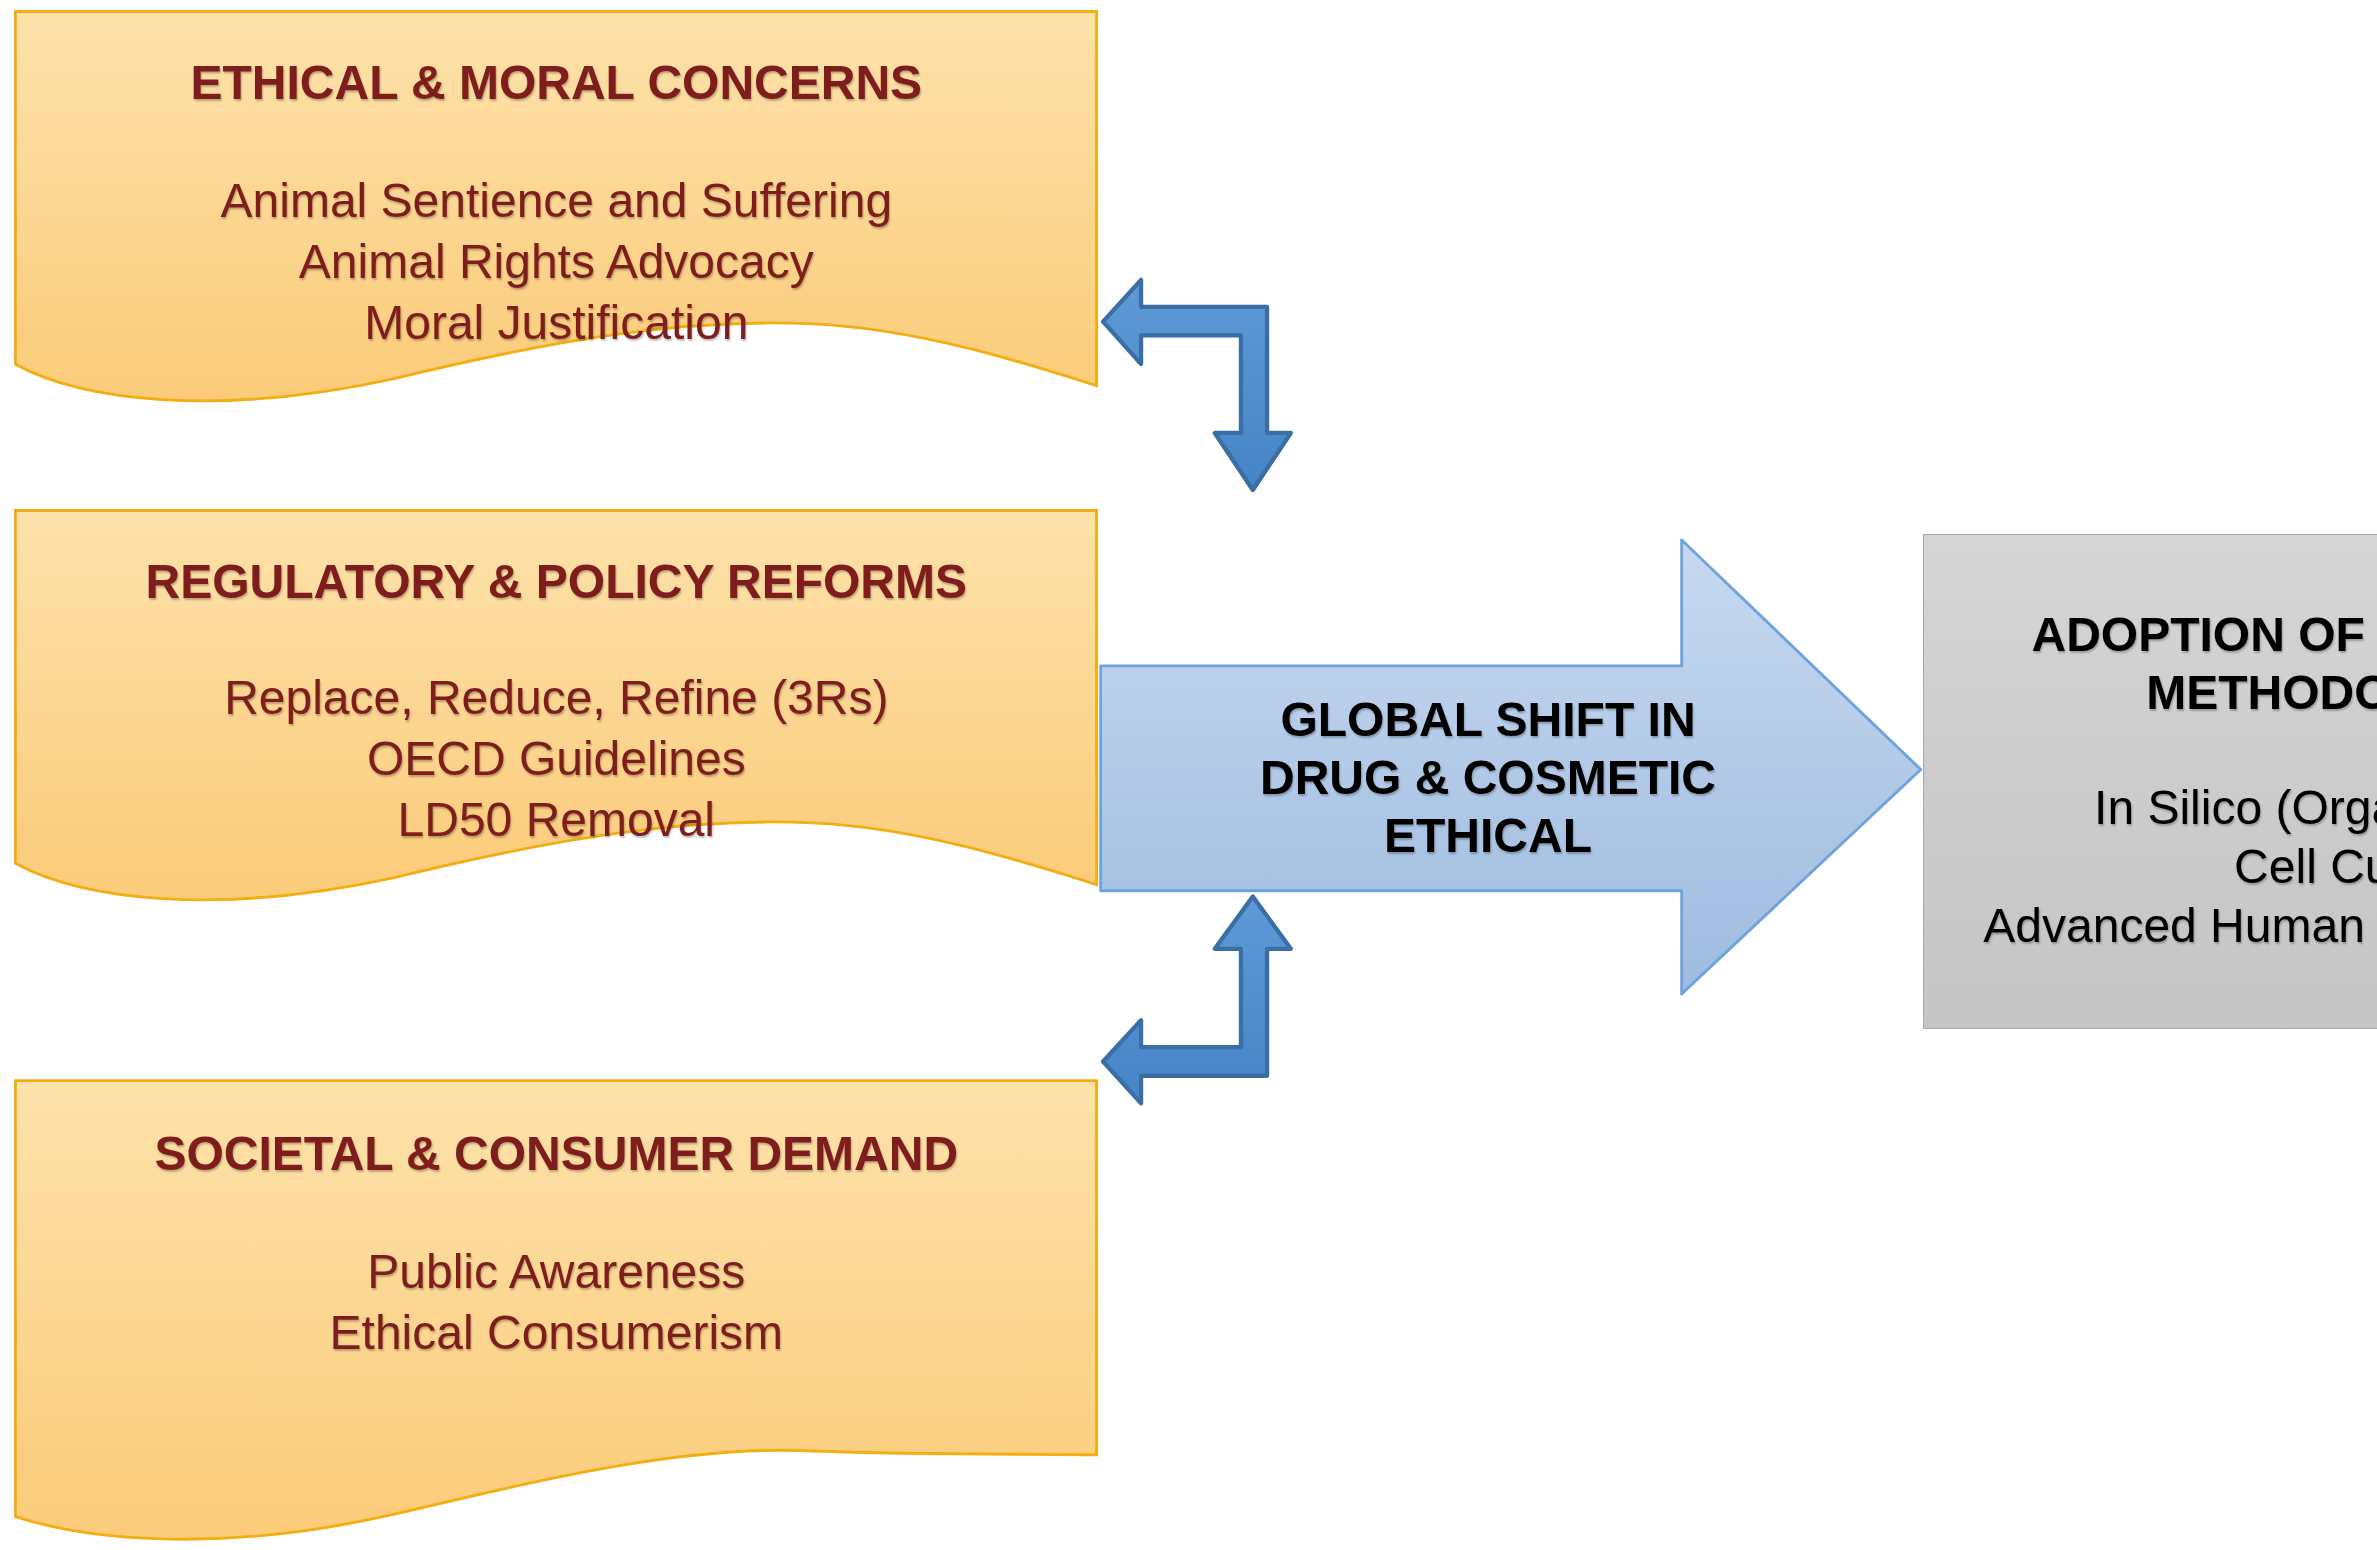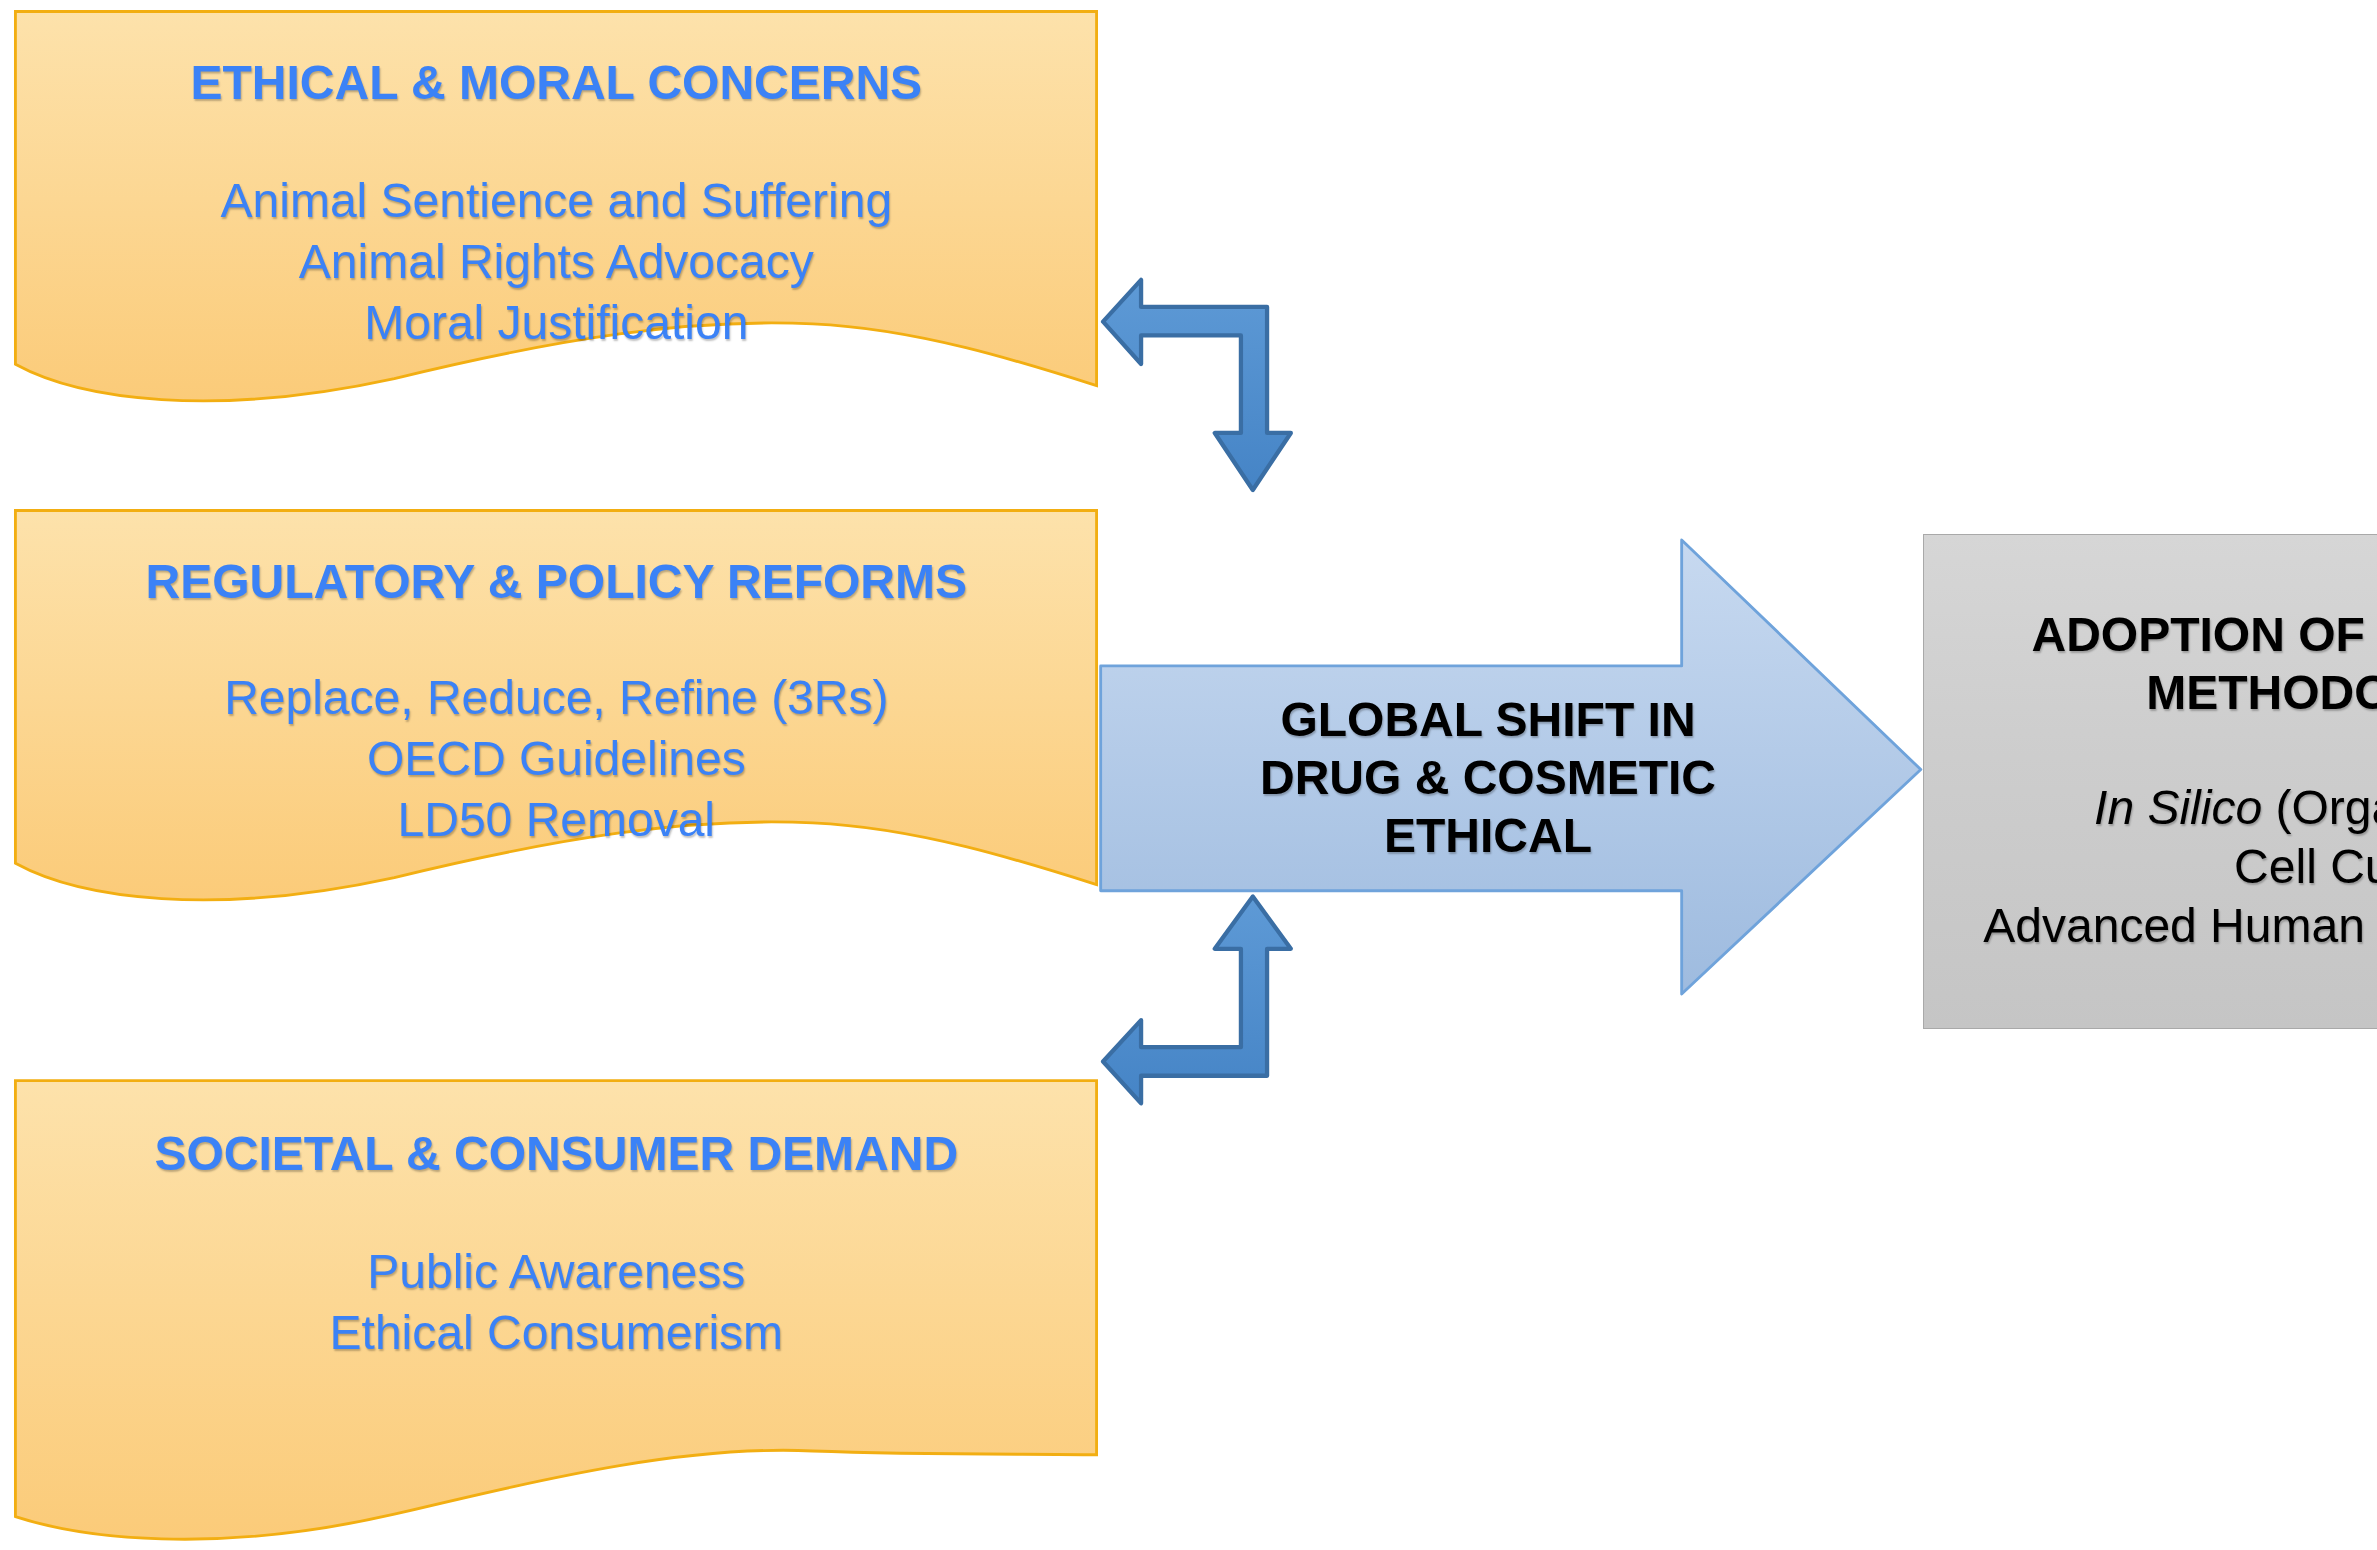--- a/index.html
+++ b/index.html
@@ -8,21 +8,21 @@
     background:#ffffff;
     font-family:"Liberation Sans", sans-serif;
     position:relative;
     overflow:hidden;
   }
   .abs{position:absolute;}
   
   .src-box-svg{position:absolute;left:14.3px;width:1084px;}
   .box-text{
     position:absolute;left:14.3px;width:1084px;
-    text-align:center;color:#3b82f6;
+    text-align:center;color:#7f1d1d;
     text-shadow:1px 1.9px 1.9px rgba(0,0,0,0.25);
   }
   .box-title{
     font-size:48px;font-weight:bold;line-height:55px;
     letter-spacing:0px;
   }
   .box-body{font-size:48px;line-height:61px;}
   
   .arrow-text{
     position:absolute;left:1103px;width:770px;
@@ -42,21 +42,21 @@
     text-align:center;color:#000000;
     font-size:48px;font-weight:bold;line-height:58px;
     text-shadow:1px 1.9px 1.9px rgba(0,0,0,0.25);
   }
   .outcome-body{
     position:absolute;left:1923px;top:778px;width:873px;
     text-align:center;color:#000000;
     font-size:48px;line-height:59px;
     text-shadow:1px 1.9px 1.9px rgba(0,0,0,0.25);
   }
-  .italic{font-style:italic;}
+  .italic{}
   svg{display:block;}
 </style>
 </head>
 <body>
 
 <svg class="src-box-svg" style="top:9.5px;" width="1084" height="409" viewBox="0 0 2280 860">
   <defs>
     <linearGradient id="yellowGrad" x1="0" y1="0" x2="0" y2="1">
       <stop offset="0" stop-color="#FDE2AB"></stop>
       <stop offset="1" stop-color="#FBCB79"></stop>

